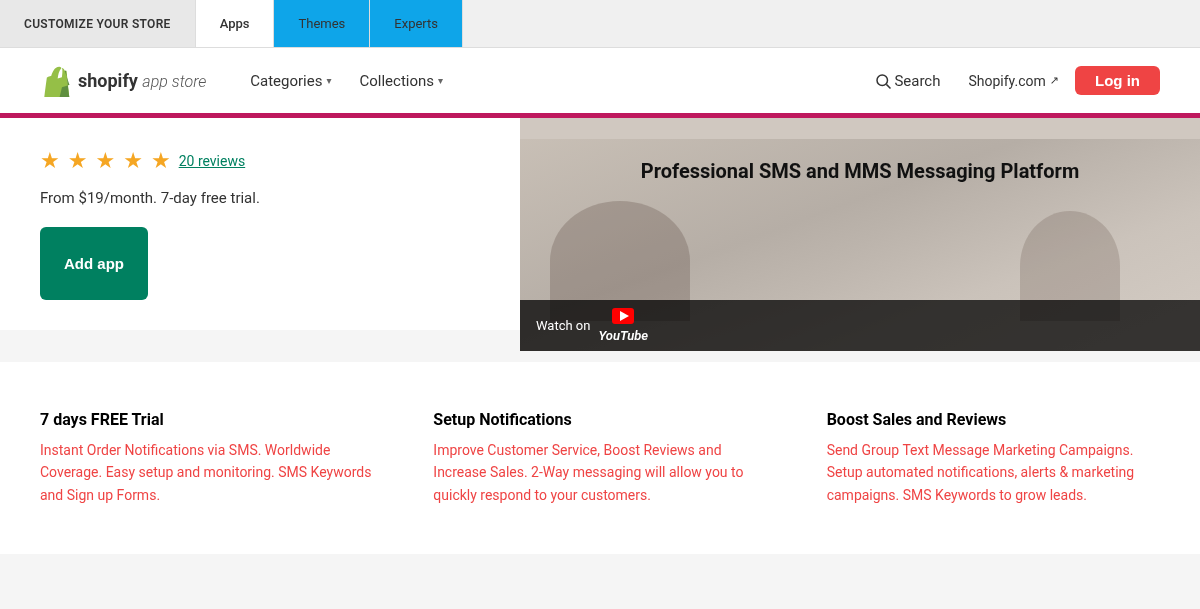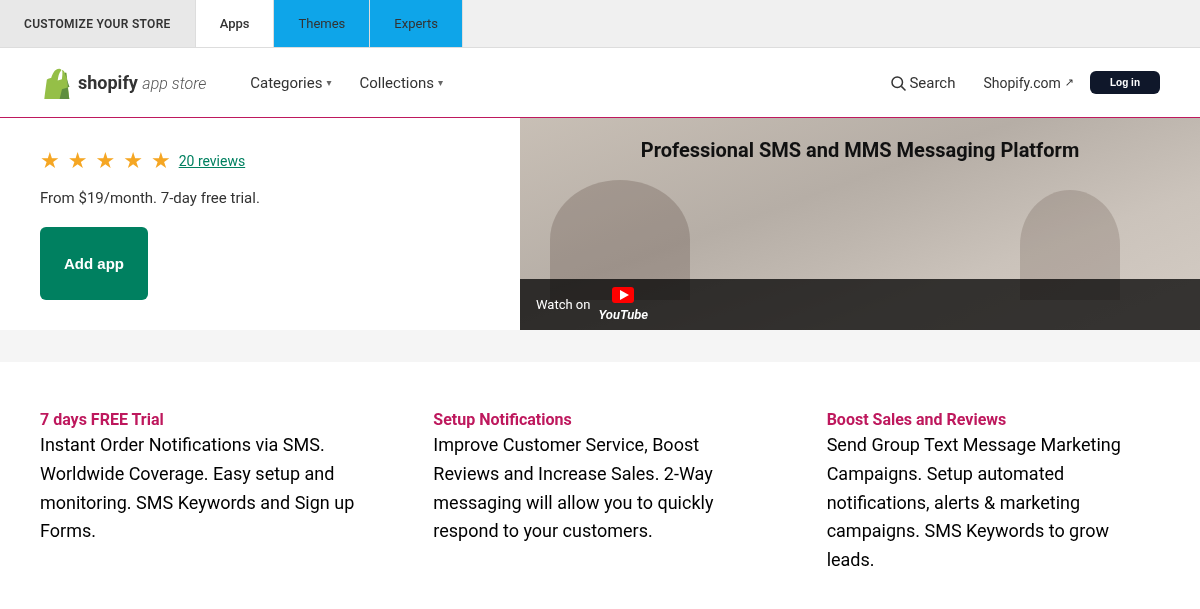--- a/index.html
+++ b/index.html
@@ -32,21 +32,21 @@
       letter-spacing: 0.3px;
       background: #e8e8e8;
     }
 
     
     .header {
       display: flex;
       align-items: center;
       padding: 0 40px;
       height: 70px;
-      border-bottom: 1px solid #be185d;
+      border-bottom: 5px solid #be185d;
       background: #fff;
     }
     .logo {
       display: flex;
       align-items: center;
       gap: 6px;
       margin-right: 32px;
       text-decoration: none;
     }
     .logo-icon {
@@ -101,26 +101,26 @@
     }
     .shopify-com-link {
       font-size: 14px;
       color: #333;
       cursor: pointer;
       display: flex;
       align-items: center;
       gap: 4px;
     }
     .login-btn {
-      background: #0f172a;
+      background: #ef4444;
       color: #fff;
       border: none;
       padding: 6px 20px;
       border-radius: 6px;
-      font-size: 10px;
+      font-size: 15px;
       font-weight: 600;
       cursor: pointer;
     }
 
     
     .main-content {
       display: flex;
       padding: 0;
       background: #fff;
       min-height: 200px;
@@ -171,20 +171,21 @@
       min-height: 180px;
     }
     .video-overlay {
       width: 100%;
       height: 100%;
       background: linear-gradient(135deg, #c8c0b8 0%, #b8b0a8 50%, #d0c8c0 100%);
       display: flex;
       align-items: flex-start;
       position: relative;
       min-height: 180px;
+      margin-top: 21px;
     }
     .video-title-text {
       position: absolute;
       top: 20px;
       left: 50%;
       transform: translateX(-50%);
       font-size: 20px;
       font-weight: 700;
       color: #111;
       white-space: nowrap;
@@ -245,26 +246,26 @@
       padding: 48px 40px;
       gap: 60px;
       background: #fff;
     }
     .feature-item {
       flex: 1;
     }
     .feature-title {
       font-size: 16px;
       font-weight: 700;
-      color: #be185d;
-      margin-bottom: 2px;
+      color: #000000;
+      margin-bottom: 10px;
     }
     .feature-desc {
-      font-size: 18px;
-      color: #000000;
+      font-size: 14px;
+      color: #ef4444;
       line-height: 1.6;
     }
 
     
     .bottom-area {
       background: #f5f5f5;
       flex: 1;
       min-height: 80px;
     }
   </style>

